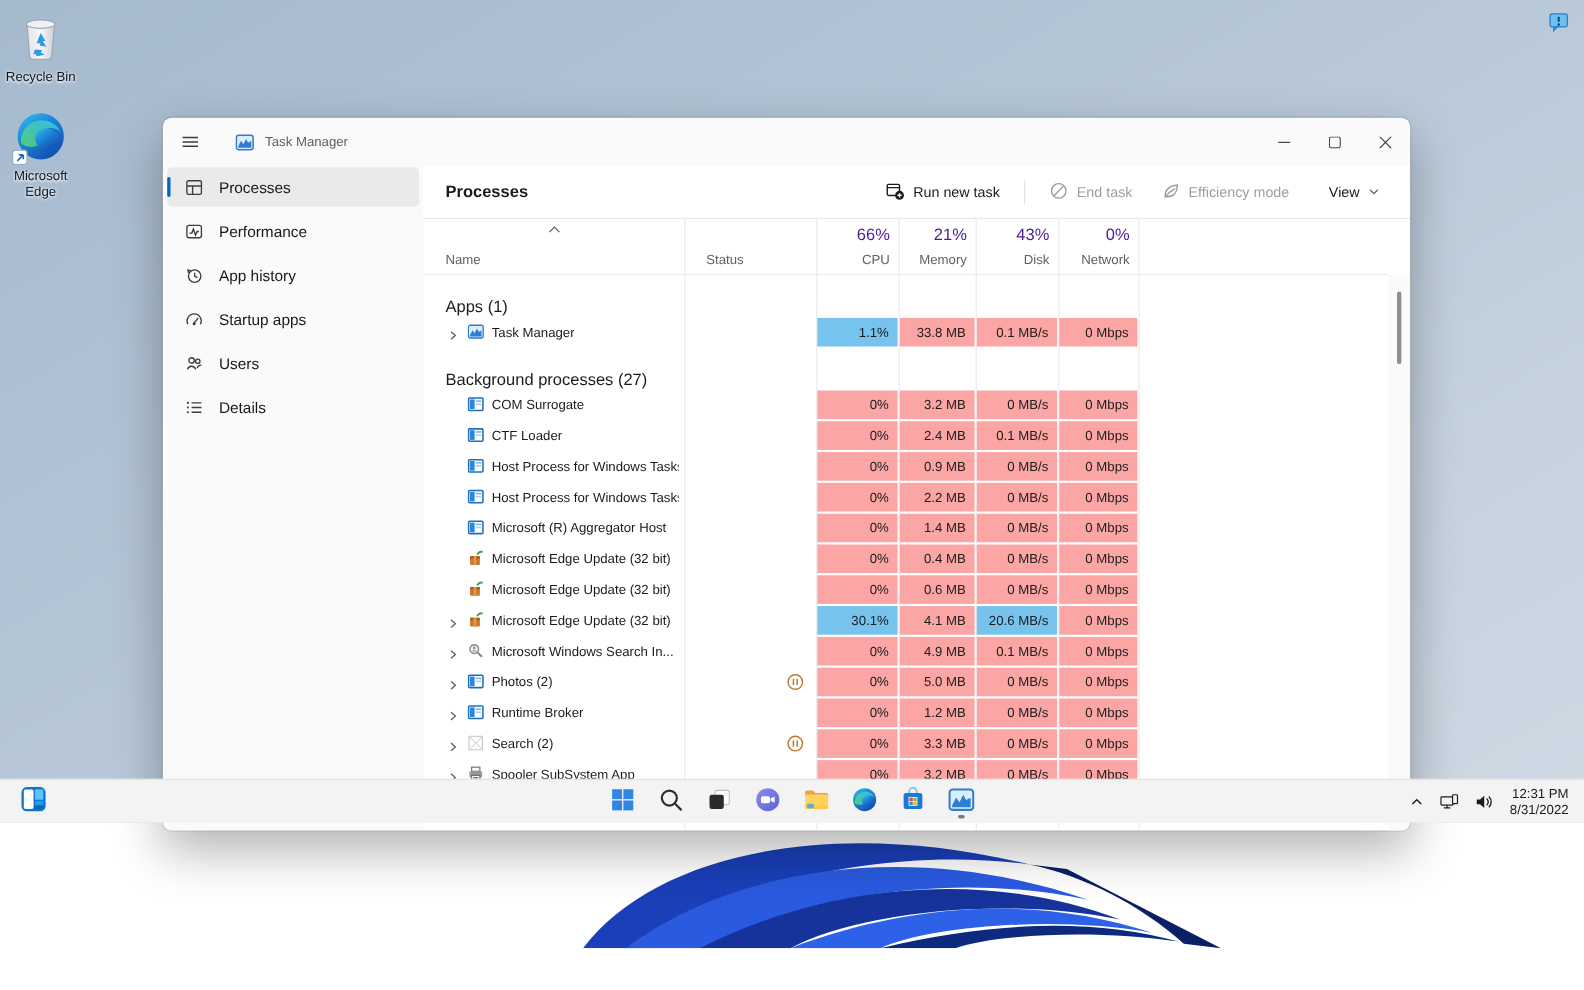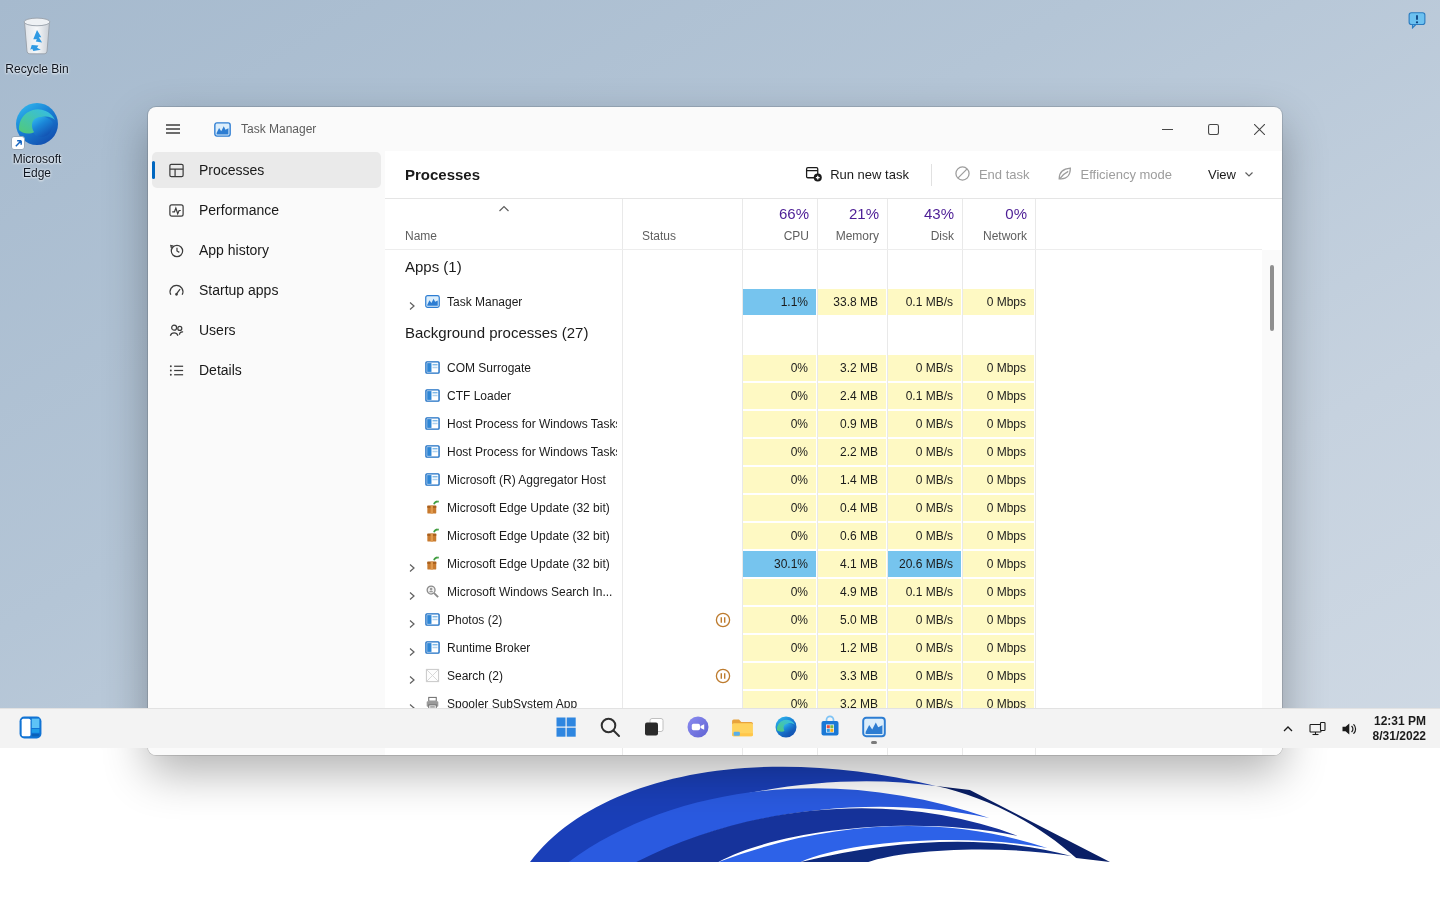--- a/index.html
+++ b/index.html
@@ -63,29 +63,29 @@
   .vline { position:absolute; top:0; bottom:0; width:1px; background:#e9e9e9; }
   .col-header { position:absolute; left:0; top:0; right:20px; height:51px; border-bottom:1px solid #ededed; }
   .colh { position:absolute; top:0; height:51px; font-size:12px; color:#5f5f5f; }
   .colh .pct { position:absolute; right:8px; top:6px; font-size:15px; color:#4c1d95; }
   .colh .lbl { position:absolute; right:8px; bottom:7px; }
   .colh .lbl-left { position:absolute; left:20px; bottom:7px; }
   .sort-caret { position:absolute; left:50%; top:3px; transform:translateX(-50%); }
 
   #rows { position:absolute; left:0; top:51px; right:0; }
   .spacer { height:8px; }
-  .group-row { height:30px; display:flex; align-items:flex-start; }
+  .group-row { height:30px; display:flex; align-items:flex-end; }
   .group-label { margin-left:20px; font-size:15px; color:#1b1b1b; }
   .proc-row { position:relative; height:28px; }
   .chev { position:absolute; left:22px; top:9px; }
   .pic { position:absolute; left:40px; top:6px; width:16px; height:16px; }
   .pname { position:absolute; left:62px; top:0; height:28px; line-height:28px; font-size:12px;
     color:#1b1b1b; white-space:nowrap; max-width:170px; overflow:hidden; }
   .pstatus { position:absolute; left:330px; top:6px; width:16px; height:16px; }
-  .chip { position:absolute; top:1px; bottom:1px; background:#fef9c3; font-size:12px; color:#1b1b1b;
+  .chip { position:absolute; top:1px; bottom:1px; background:#fca5a5; font-size:12px; color:#1b1b1b;
     text-align:right; line-height:26px; padding-right:8px; }
   .chip.hot { background:#76c4ee; }
   .chip.cpu { left:358px; width:73px; }
   .chip.mem { left:433px; width:68px; }
   .chip.disk { left:503px; width:73px; }
   .chip.net { left:578px; width:71px; }
 
   .scroll-gutter { position:absolute; right:0; top:51px; bottom:0; width:20px; background:#fafafa; }
   .scroll-thumb { position:absolute; left:8px; top:15px; width:4px; height:66px; border-radius:2px; background:#8f8f8f; }
 
@@ -93,21 +93,21 @@
   .taskbar { position:absolute; left:0; bottom:0; width:1440px; height:40px; background:#f3f3f3;
     border-top:1px solid #e2e2e2; }
   .tb-left { position:absolute; left:10px; top:4px; }
   .tb-btn { width:40px; height:32px; border-radius:5px; display:flex; align-items:center;
     justify-content:center; position:relative; }
   .tb-center { position:absolute; left:50%; top:4px; transform:translateX(-50%); display:flex; gap:4px; }
   .run-ind { position:absolute; bottom:1px; left:50%; transform:translateX(-50%);
     width:6px; height:3px; border-radius:2px; background:#7a7a7a; }
   .tray { position:absolute; right:8px; top:0; height:40px; display:flex; align-items:center; gap:4px; }
   .tray-btn { height:32px; padding:0 5px; border-radius:5px; display:flex; align-items:center; justify-content:center; }
-  .clock { text-align:right; font-size:12px; color:#1b1b1b; line-height:15px; padding:0 6px;font-weight:bold; }
+  .clock { text-align:right; font-size:12px; color:#1b1b1b; line-height:15px; padding:0 6px; }
 </style>
 </head>
 <body>
 
 <div class="desktop">
 
   <svg class="bloom" viewBox="0 0 600 114" preserveAspectRatio="none">
     <path d="M0 114 C70 25, 240 -5, 420 38 C290 20, 130 55, 55 114 Z" fill="#1a3fb8"></path>
     <path d="M40 114 C150 35, 320 18, 475 70 C340 42, 195 70, 115 114 Z" fill="#2a5ae0"></path>
     <path d="M110 114 C230 55, 380 42, 505 88 C395 66, 255 82, 195 114 Z" fill="#16339b"></path>

